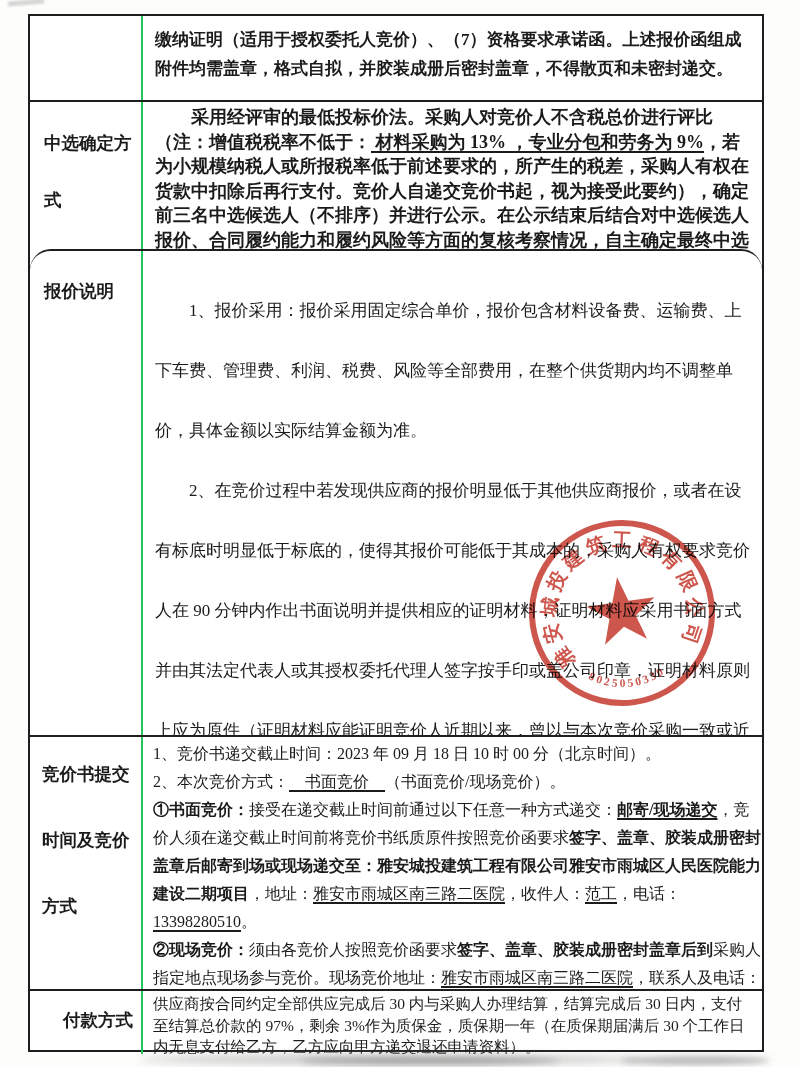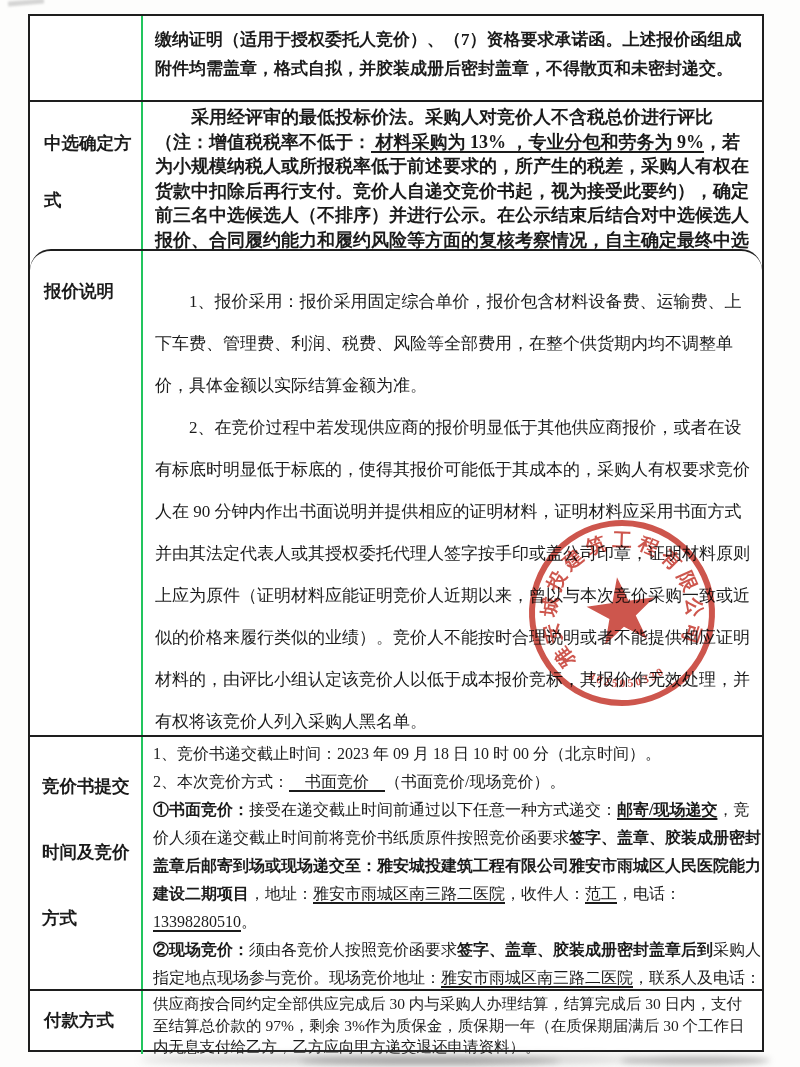--- a/index.html
+++ b/index.html
@@ -33,28 +33,28 @@
 
   .r0{height:84px;}
   .r0 .content{font-weight:bold;font-size:17px;line-height:29px;padding:9px 12px;}
 
   .r1{height:149px;}
   .r1 .lab{padding:13px 8px 0 14px;line-height:57px;}
   .r1 .content{font-weight:bold;font-size:18px;line-height:24.5px;padding:3px 10px 16px 12px;}
 
   .r2{height:486px;border-radius:21px;}
   .r2 .lab{padding:26px 8px 0 14px;line-height:28px;}
-  .r2 .content{font-size:17px;line-height:42px;padding:30px 12px 0 12px;}
+  .r2 .content{font-size:17px;line-height:60px;padding:30px 12px 0 12px;}
 
   .r3{height:254px;}
-  .r3 .lab{padding:16px 8px 0 12px;line-height:66px;}
+  .r3 .lab{padding:4px 8px 0 12px;line-height:66px;}
   .r3 .content{font-size:16px;line-height:28px;padding:3px 0 0 10px;}
 
   .r4{height:65px;}
-  .r4 .lab{padding:15px 8px 0 14px;line-height:28px;}
+  .r4 .lab{padding:15px 8px 0 14px;line-height:28px;text-align:right;}
   .r4 .content{font-size:15.5px;line-height:21.5px;padding:2px 8px 0 10px;}
 
   .stamp{
     position:absolute;left:522px;top:513px;width:200px;height:200px;
     transform:rotate(-8deg);opacity:.85;mix-blend-mode:multiply;pointer-events:none;
   }
 </style>
 </head>
 <body>
 

